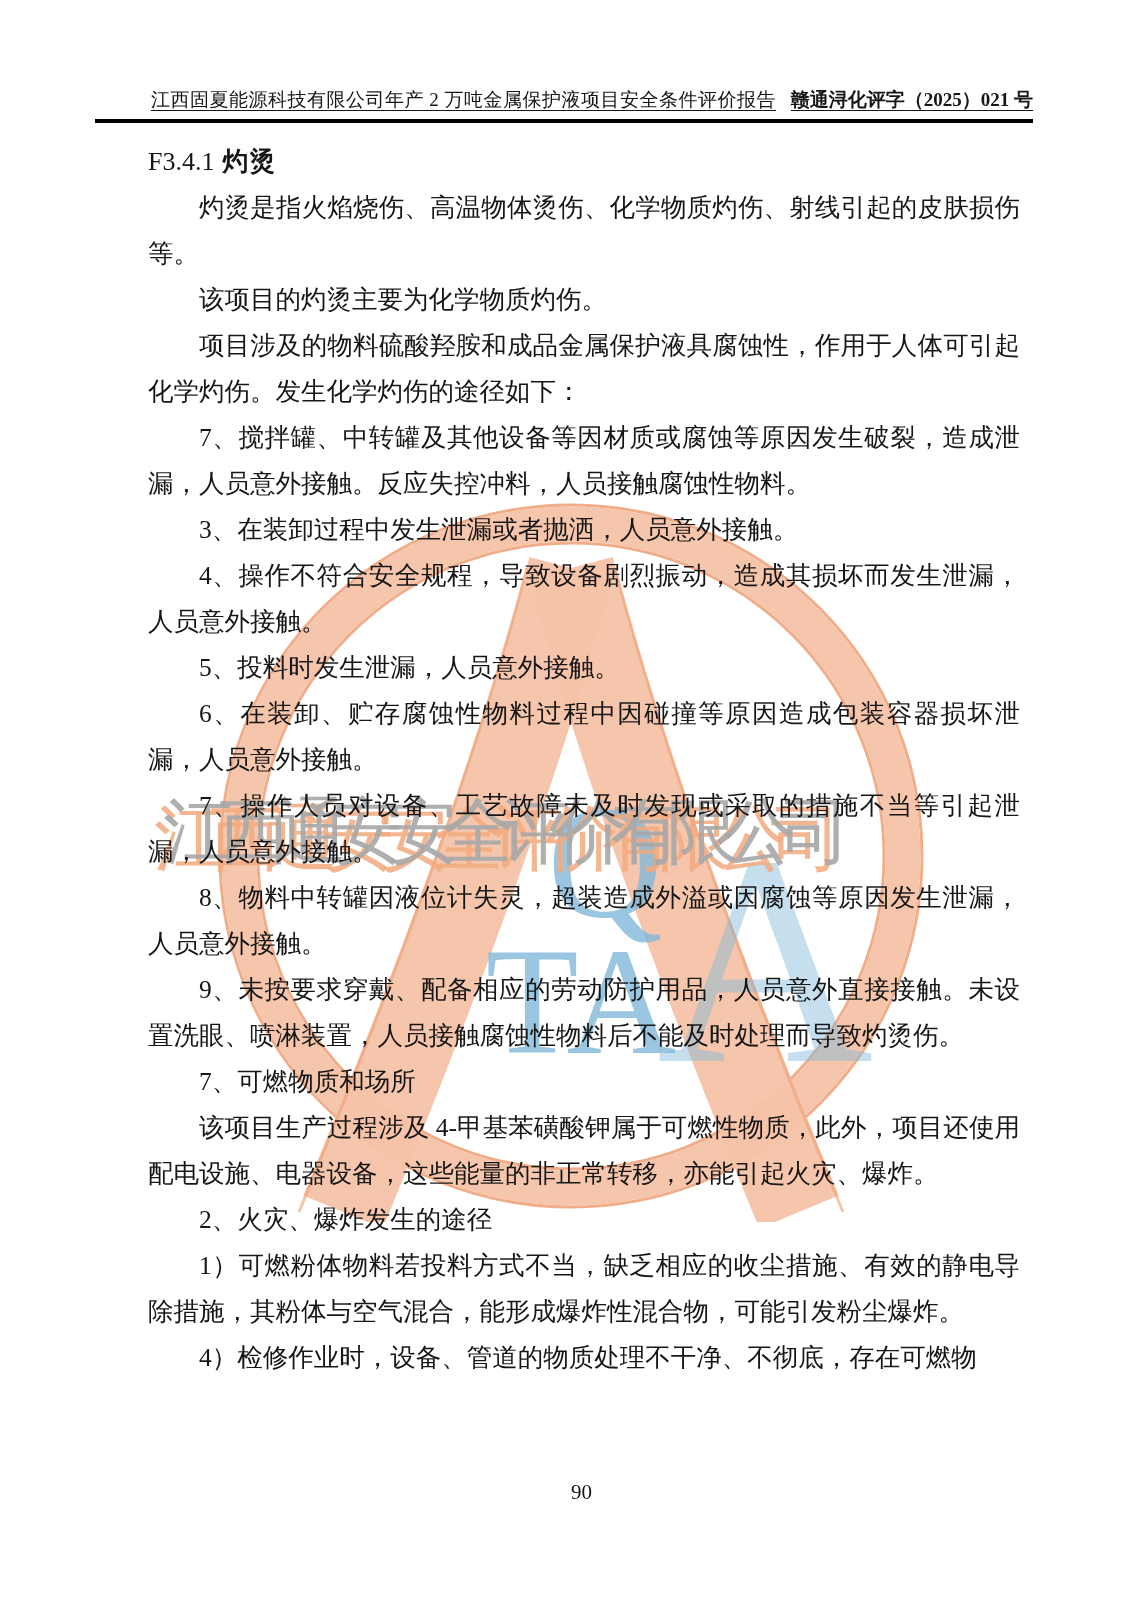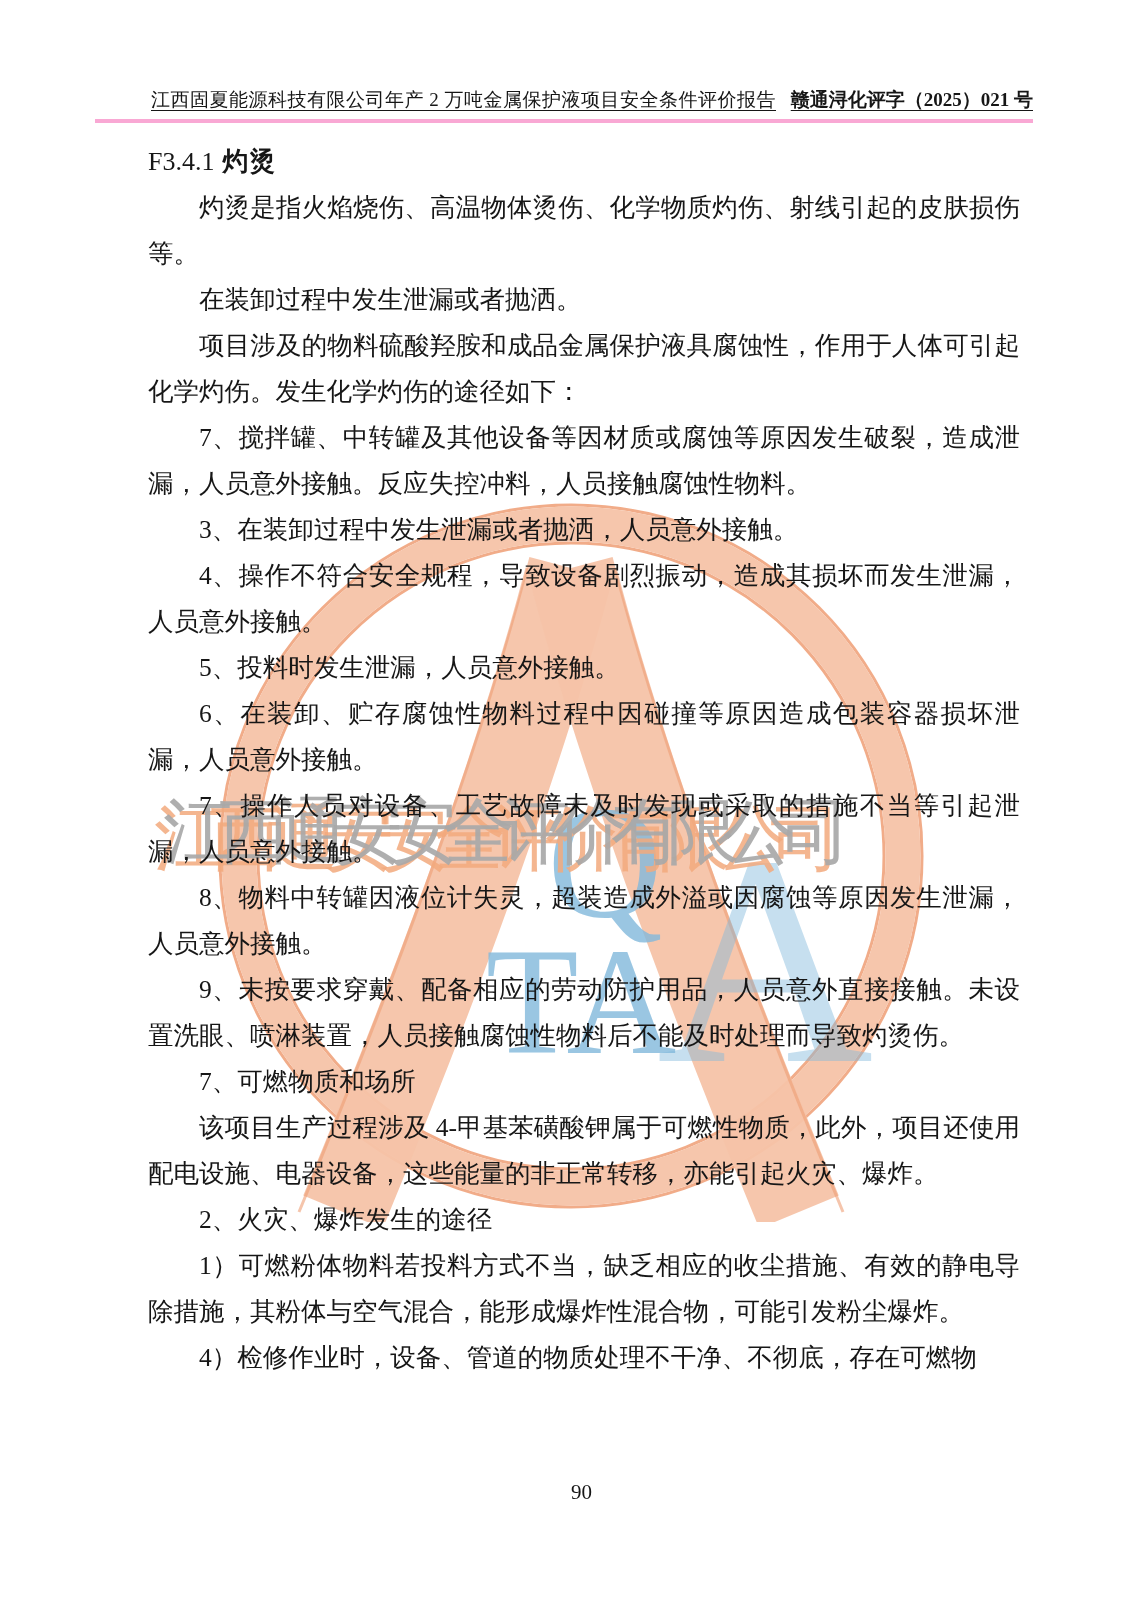--- a/index.html
+++ b/index.html
@@ -19,21 +19,21 @@
     font-family:"Liberation Sans","DejaVu Sans",sans-serif;
     font-size:72px;line-height:100px;white-space:nowrap;
     letter-spacing:-16px;
     color:rgba(168,168,168,0.92);
     text-shadow:-9px 7px 0 rgba(242,169,125,0.85);
     margin-top:35px;
   }
   
   .hdr{
     position:absolute;left:95px;top:88px;width:938px;z-index:1;
-    border-bottom:4px solid #f9a8d4;
+    border-bottom:4px solid #000000;
     padding-bottom:7px;
     display:flex;justify-content:space-between;align-items:flex-end;
     font-size:19px;line-height:24px;
   }
   .hdr-left{
     padding-left:56px;
     text-decoration:underline;
     text-underline-offset:4px;
     letter-spacing:0.5px;
   }
@@ -91,21 +91,21 @@
   </div>
 
   <div class="hdr">
     <div class="hdr-left">江西固夏能源科技有限公司年产 2 万吨金属保护液项目安全条件评价报告</div>
     <div class="hdr-right">赣通浔化评字（2025）021 号</div>
   </div>
 
   <div class="content">
     <h3><span class="h-num">F3.4.1</span><span class="h-title">灼烫</span></h3>
     <p>灼烫是指火焰烧伤、高温物体烫伤、化学物质灼伤、射线引起的皮肤损伤等。</p>
-    <p>在装卸过程中发生泄漏或者抛洒。</p>
+    <p>该项目的灼烫主要为化学物质灼伤。</p>
     <p>项目涉及的物料硫酸羟胺和成品金属保护液具腐蚀性，作用于人体可引起化学灼伤。发生化学灼伤的途径如下：</p>
     <p>7、搅拌罐、中转罐及其他设备等因材质或腐蚀等原因发生破裂，造成泄漏，人员意外接触。反应失控冲料，人员接触腐蚀性物料。</p>
     <p>3、在装卸过程中发生泄漏或者抛洒，人员意外接触。</p>
     <p>4、操作不符合安全规程，导致设备剧烈振动，造成其损坏而发生泄漏，人员意外接触。</p>
     <p>5、投料时发生泄漏，人员意外接触。</p>
     <p>6、在装卸、贮存腐蚀性物料过程中因碰撞等原因造成包装容器损坏泄漏，人员意外接触。</p>
     <p>7、操作人员对设备、工艺故障未及时发现或采取的措施不当等引起泄漏，人员意外接触。</p>
     <p>8、物料中转罐因液位计失灵，超装造成外溢或因腐蚀等原因发生泄漏，人员意外接触。</p>
     <p>9、未按要求穿戴、配备相应的劳动防护用品，人员意外直接接触。未设置洗眼、喷淋装置，人员接触腐蚀性物料后不能及时处理而导致灼烫伤。</p>
     <p>7、可燃物质和场所</p>

